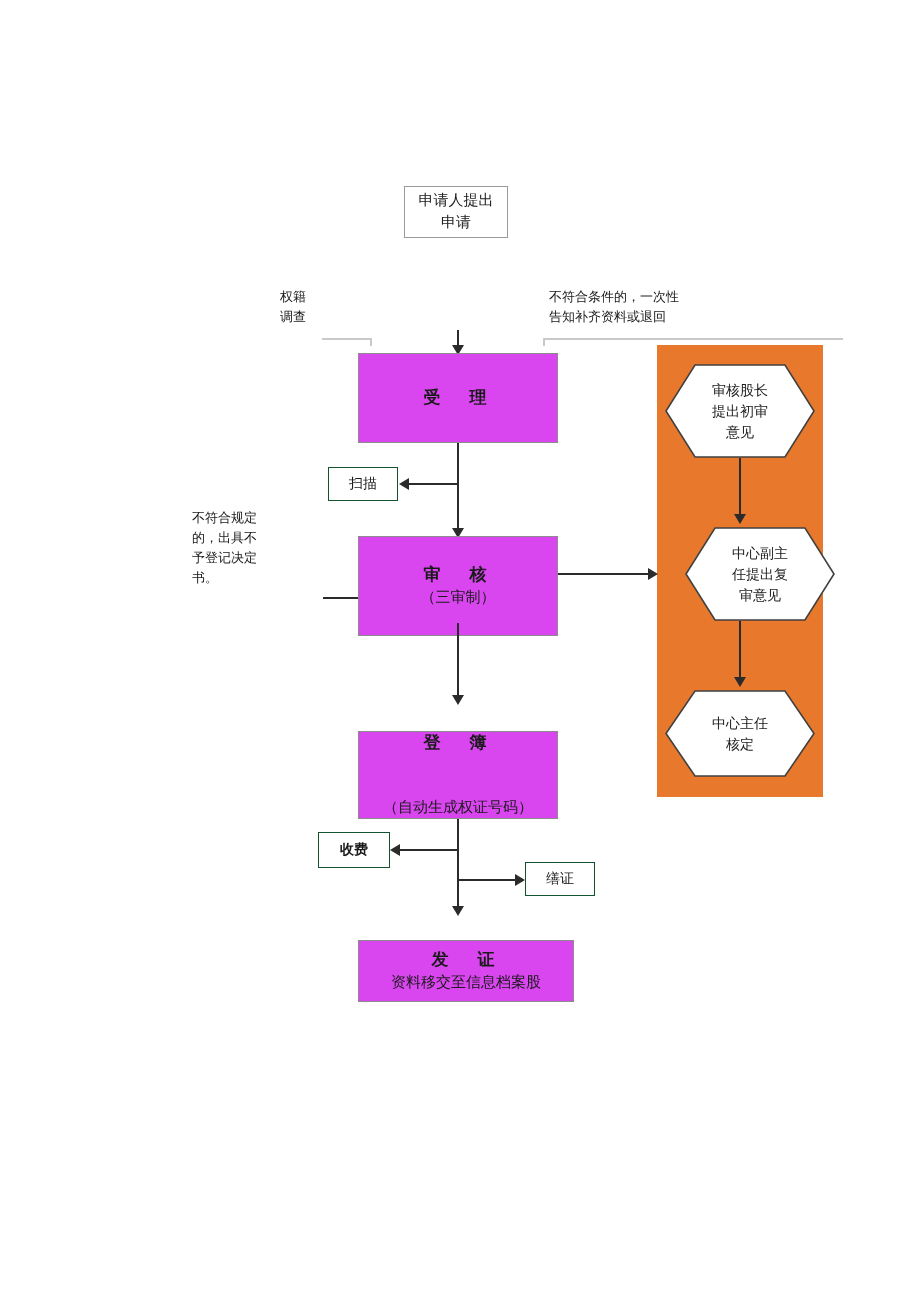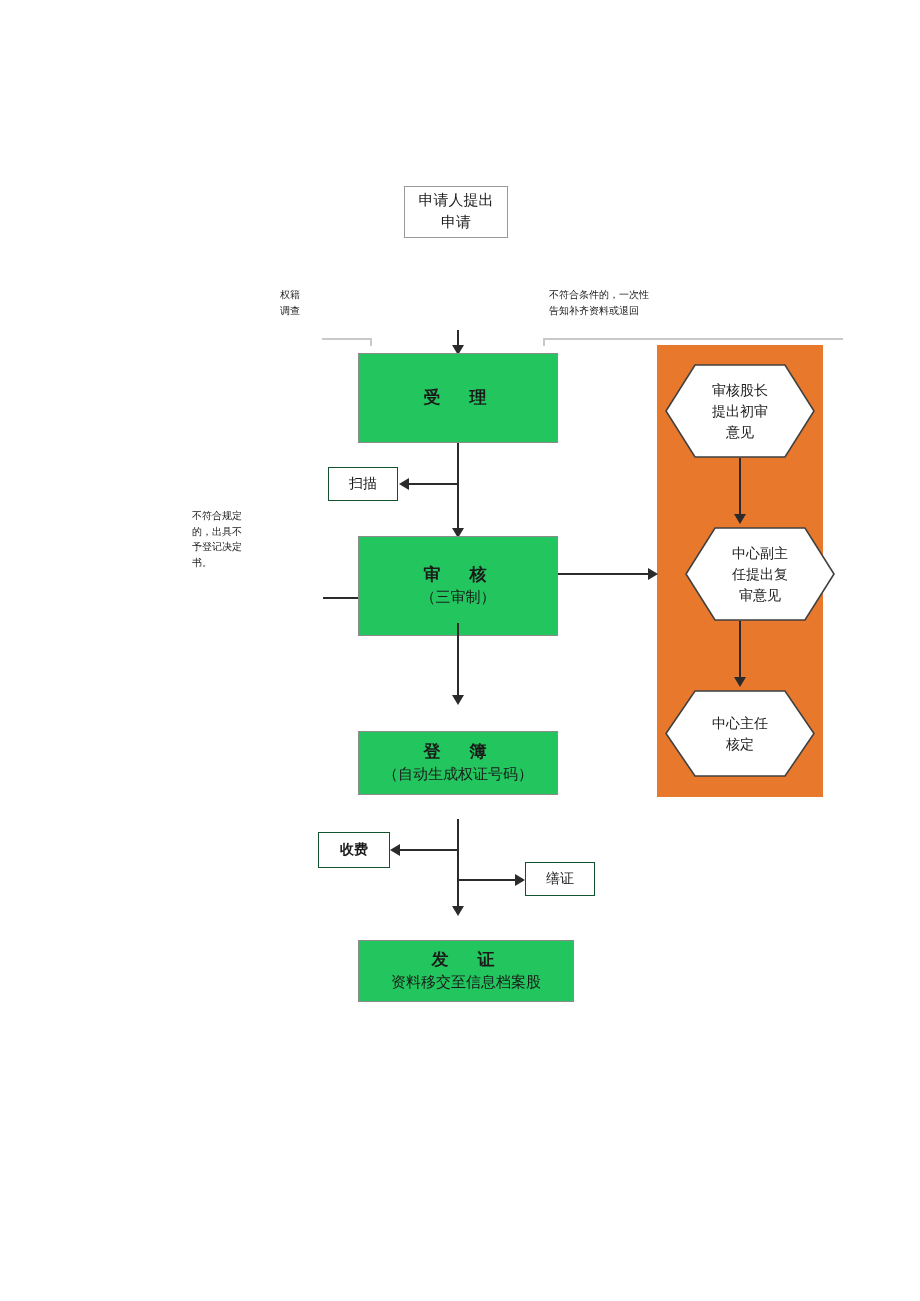--- a/index.html
+++ b/index.html
@@ -18,21 +18,21 @@
     height: 1301px;
     background: #ffffff;
     overflow: hidden;
   }
 
   
   .box {
     position: absolute;
     box-sizing: border-box;
     border: 1px solid #8c8c8c;
-    background: #22c55e;
+    background: #d946ef;
     display: flex;
     flex-direction: column;
     align-items: center;
     justify-content: center;
     text-align: center;
     color: #1a1a1a;
   }
   .box .title {
     font-weight: bold;
     letter-spacing: 6px;
@@ -94,21 +94,21 @@
     font-size: 14px;
     line-height: 1.5;
     color: #1a1a1a;
   }
   .hex svg { position: absolute; left: 0; top: 0; }
   .hex .hex-label { position: relative; z-index: 2; }
 
   
   .note {
     position: absolute;
-    font-size: 10px;
+    font-size: 13px;
     line-height: 1.55;
     color: #1a1a1a;
   }
 
   
   .vline, .hline {
     position: absolute;
     background: #2b2b2b;
   }
   .vline { width: 2px; }
@@ -237,21 +237,21 @@
     <span class="title">审　核</span>
     <span class="sub">（三审制）</span>
   </div>
 
   <div class="hline" style="left:558px; top:573px; width:94px;"></div>
   <div class="arrow-right" style="left:648px; top:568px;"></div>
 
   <div class="vline" style="left:457px; top:623px; height:78px;"></div>
   <div class="arrow-down" style="left:452px; top:695px;"></div>
 
-  <div class="box" style="left:358px; top:731px; width:200px; height:64px;">
+  <div class="box" style="left:358px; top:731px; width:200px; height:88px;justify-content:space-between;">
     <span class="title">登　簿</span>
     <span class="sub">（自动生成权证号码）</span>
   </div>
 
   <div class="vline" style="left:457px; top:819px; height:95px;"></div>
 
   <div class="hline" style="left:395px; top:849px; width:63px;"></div>
   <div class="arrow-left" style="left:390px; top:844px;"></div>
   <div class="smallbox" style="left:318px; top:832px; width:72px; height:36px;font-weight:bold;">
     <span>收费</span>

